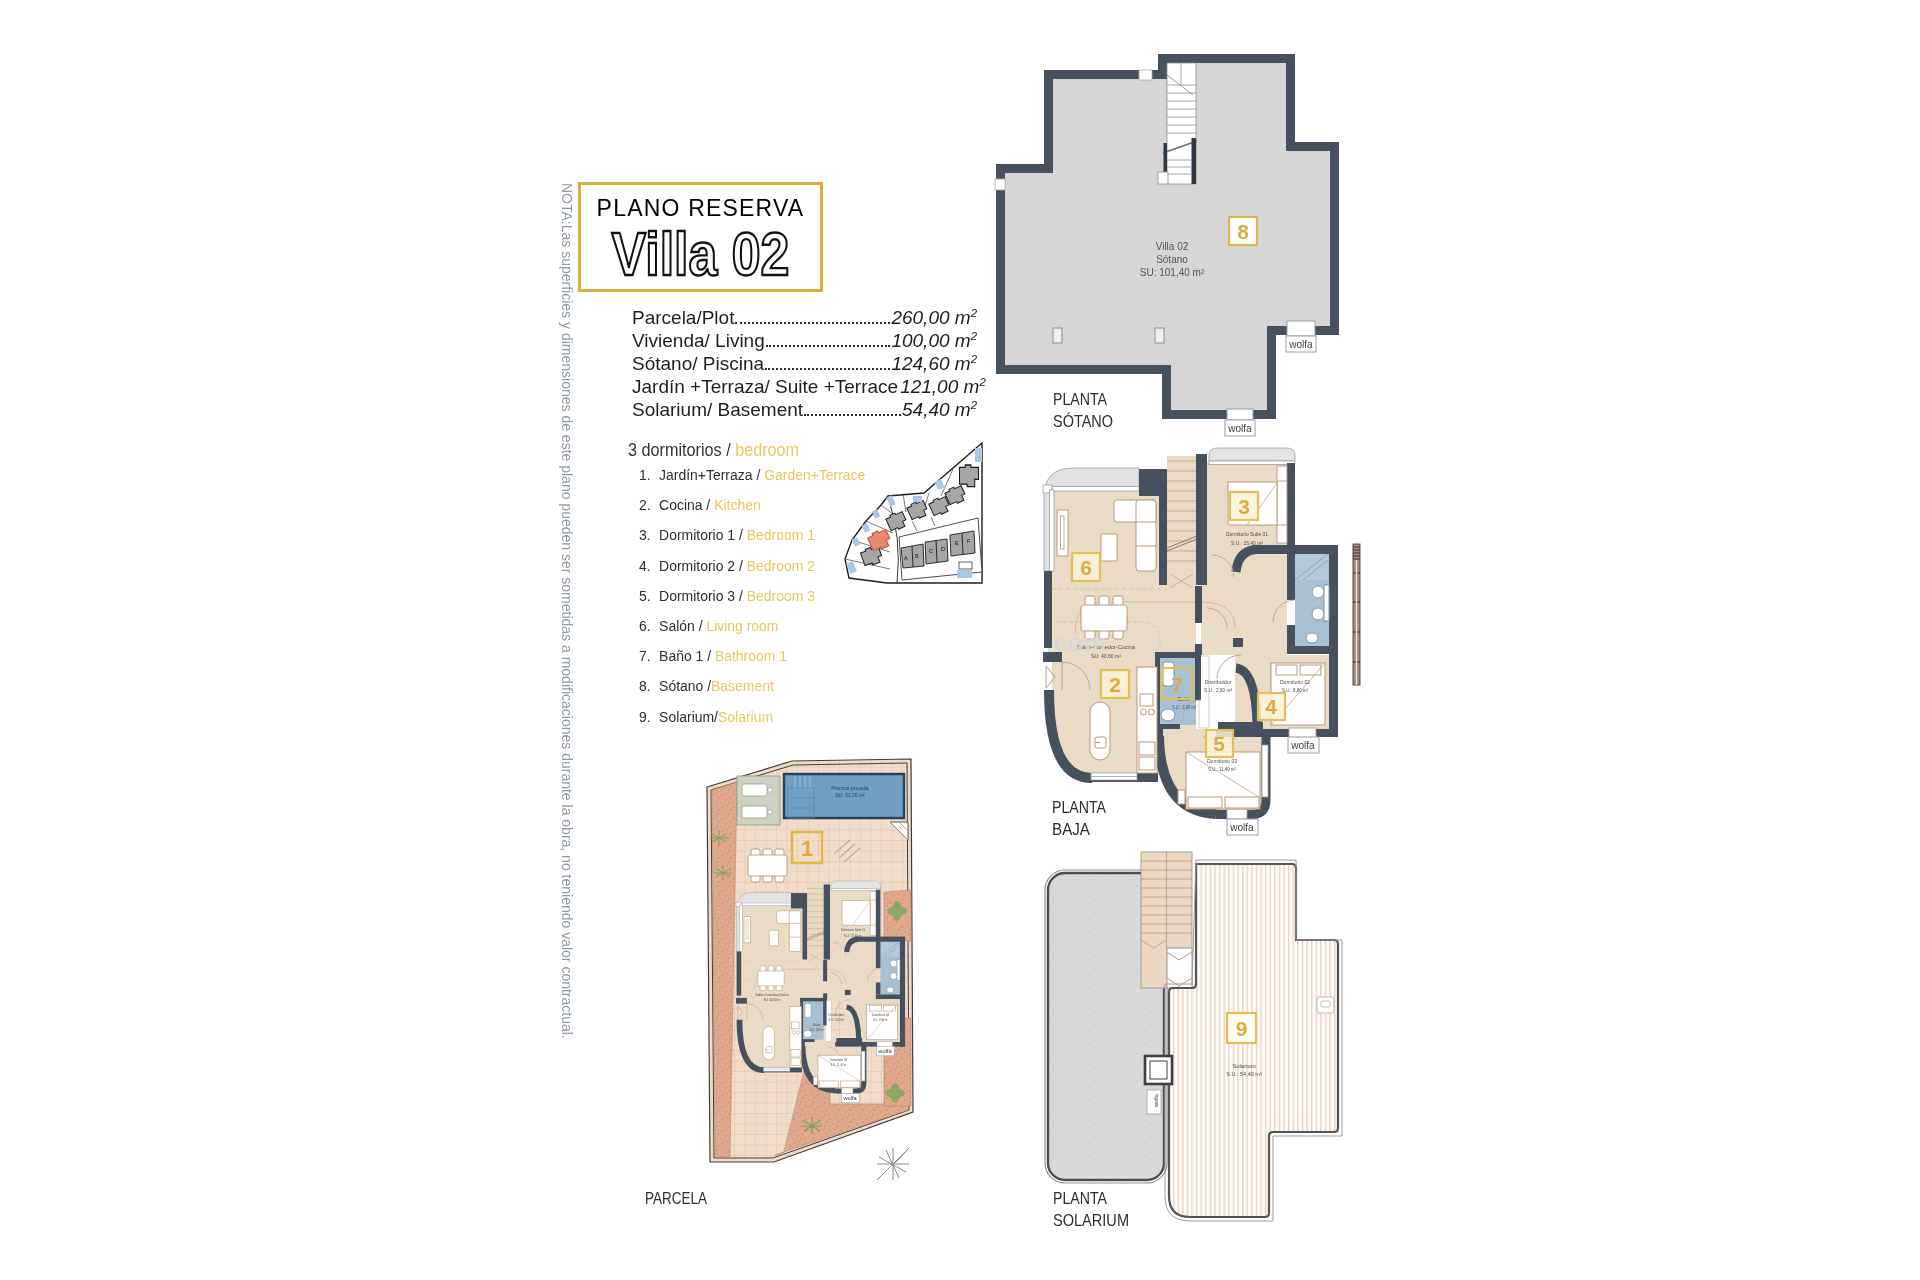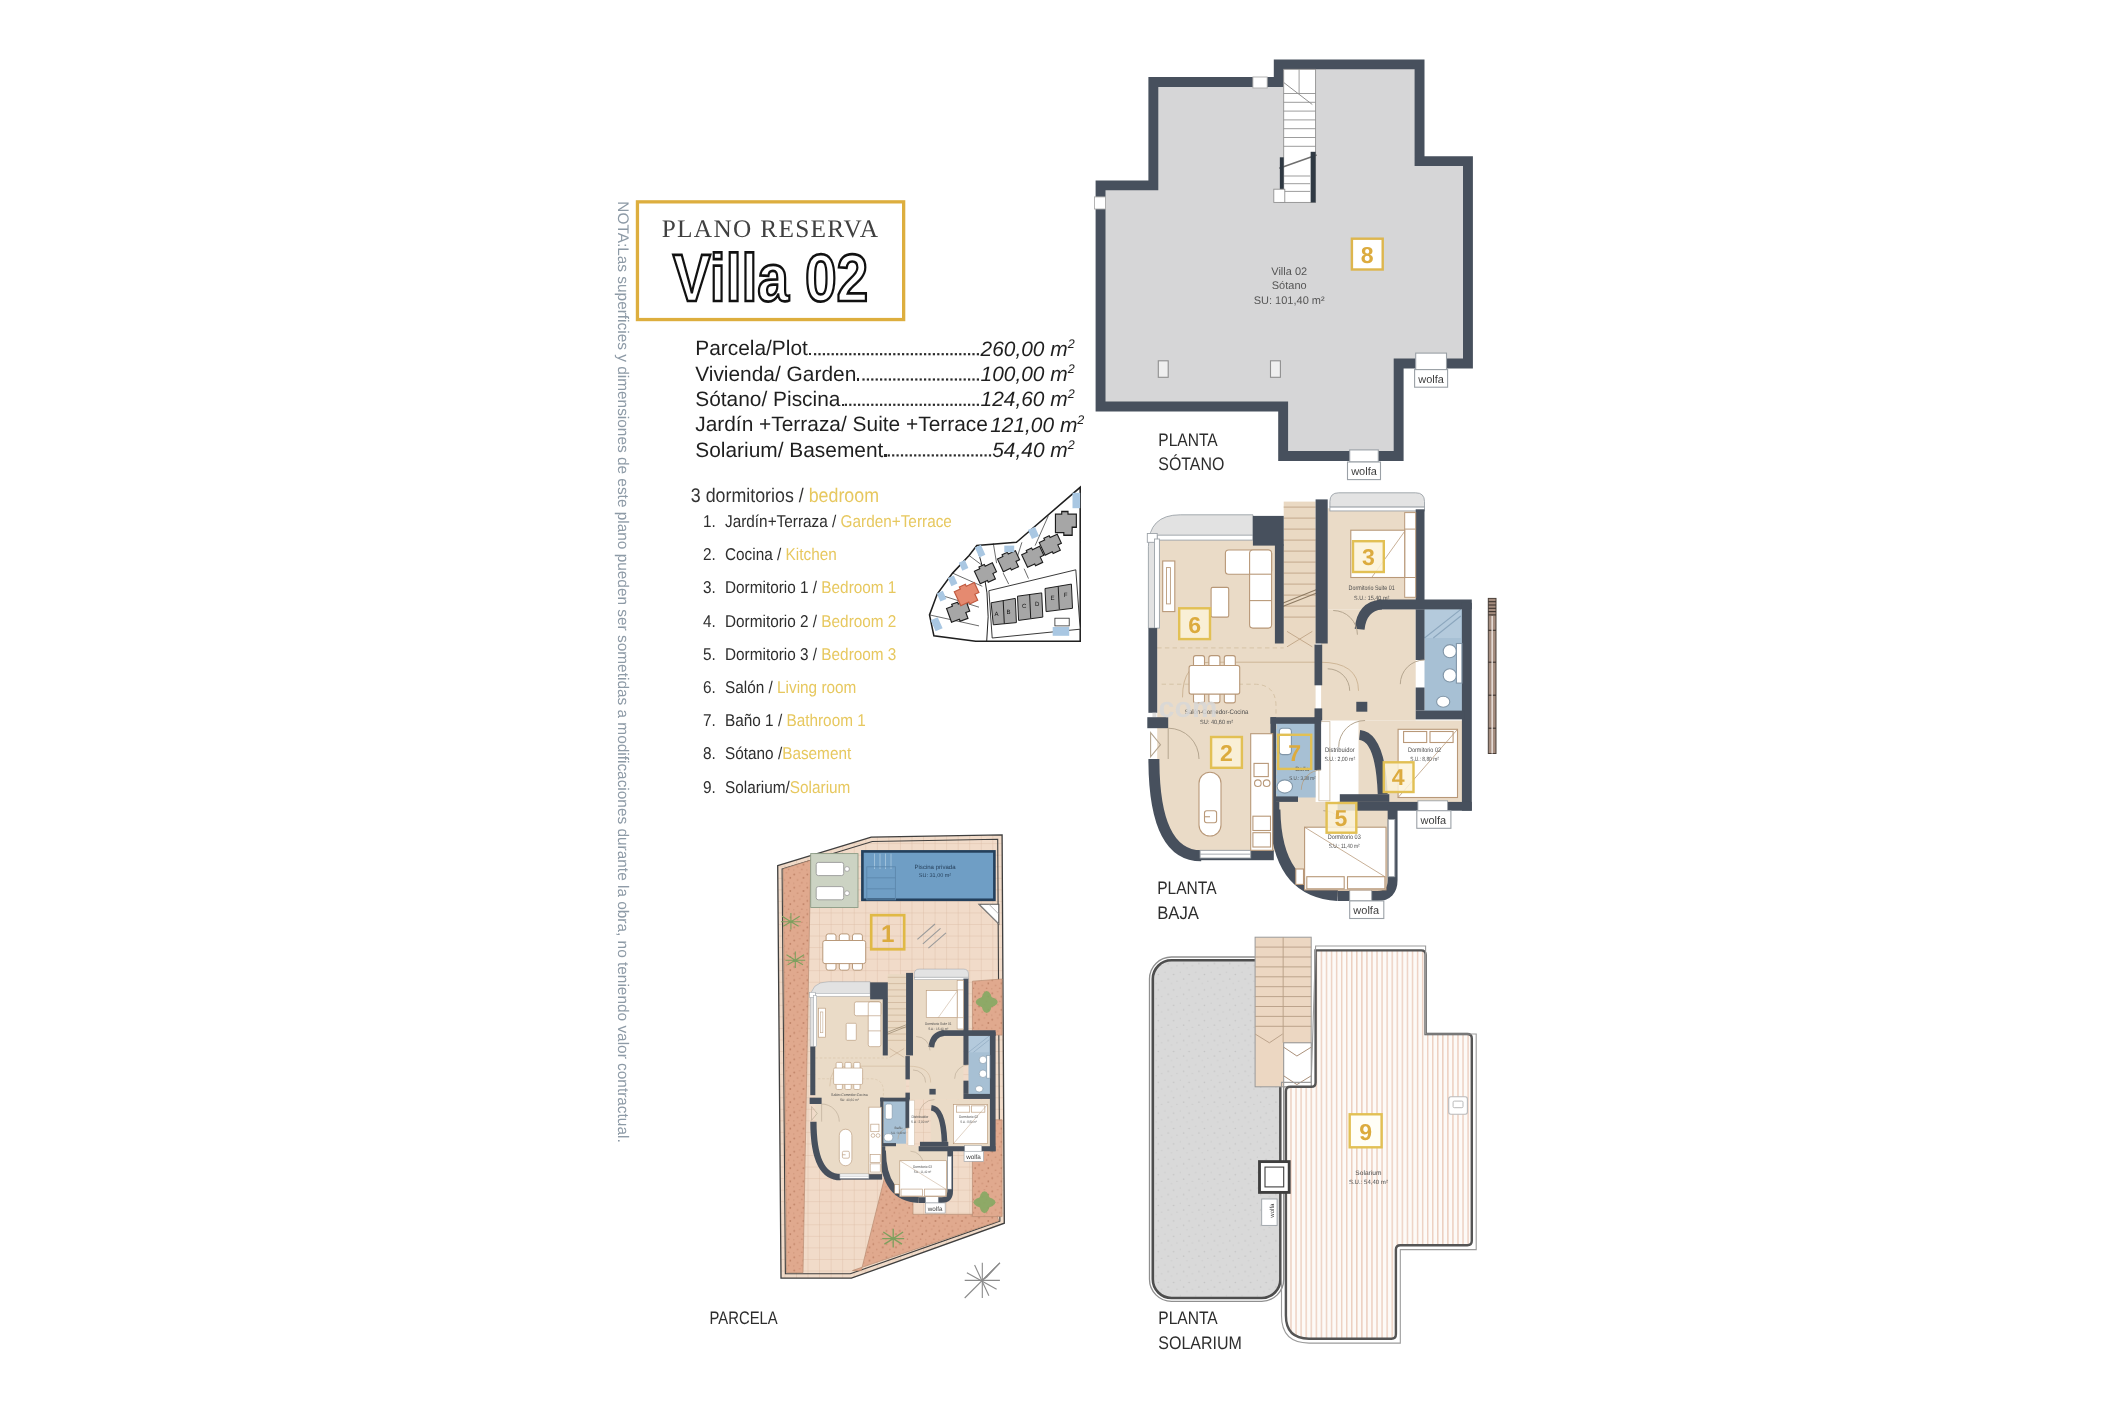--- a/index.html
+++ b/index.html
@@ -2,21 +2,21 @@
 <html><head>
 <meta charset="utf-8">
 <style>
   html,body{margin:0;padding:0;}
   .page{position:relative;width:1920px;height:1280px;background:#ffffff;overflow:hidden;
         font-family:"Liberation Sans", sans-serif;}
   .note{position:absolute;left:575px;top:183px;transform:rotate(90deg);transform-origin:0 0;
         color:#8d9aa6;font-size:14px;letter-spacing:0px;white-space:nowrap;}
   .titlebox{position:absolute;left:578px;top:182px;width:239px;height:104px;border:3px solid #ddae3e;
         text-align:center;}
-  .t1{margin-top:10px;font-size:23px;color:#404040;letter-spacing:1.2px;font-weight:500;font-family:Liberation Serif, serif;}
+  .t1{margin-top:10px;font-size:23px;color:#000000;letter-spacing:1.2px;font-weight:500;}
   .t2{margin-top:-3px;font-size:61px;font-weight:bold;color:#ffffff;letter-spacing:0px;
       -webkit-text-stroke:2.4px #111111;transform:scaleX(0.85);transform-origin:center;}
   .areas{position:absolute;left:600px;top:307px;width:377px;font-size:19px;color:#1f1f1f;}
   .arow{display:flex;align-items:baseline;height:23px;}
   .arow .lbl{white-space:nowrap;margin-left:32px;}
   .arow .dots{flex:1;border-bottom:2px dotted #2a2a2a;margin:0 1px 4px 1px;}
   .arow .val{white-space:nowrap;font-style:italic;}
   sup{font-size:0.6em;}
   .dorm{position:absolute;left:628px;top:440px;font-size:18px;color:#333;transform:scaleX(0.9);transform-origin:0 0;}
   .dorm .yel{color:#e7c85f;}
@@ -37,21 +37,21 @@
     <div class="t2">Villa 02</div>
   </div>
 
   <div class="areas">
     <div class="arow">
         <span class="lbl">Parcela/Plot</span>
         <span class="dots"></span>
         <span class="val">260,00 m<sup>2</sup></span>
       </div>
     <div class="arow">
-        <span class="lbl">Vivienda/ Garden</span>
+        <span class="lbl">Vivienda/ Living</span>
         <span class="dots"></span>
         <span class="val">100,00 m<sup>2</sup></span>
       </div>
     <div class="arow">
         <span class="lbl">Sótano/ Piscina</span>
         <span class="dots"></span>
         <span class="val">124,60 m<sup>2</sup></span>
       </div>
     <div class="arow">
         <span class="lbl">Jardín +Terraza/ Suite +Terrace</span>

